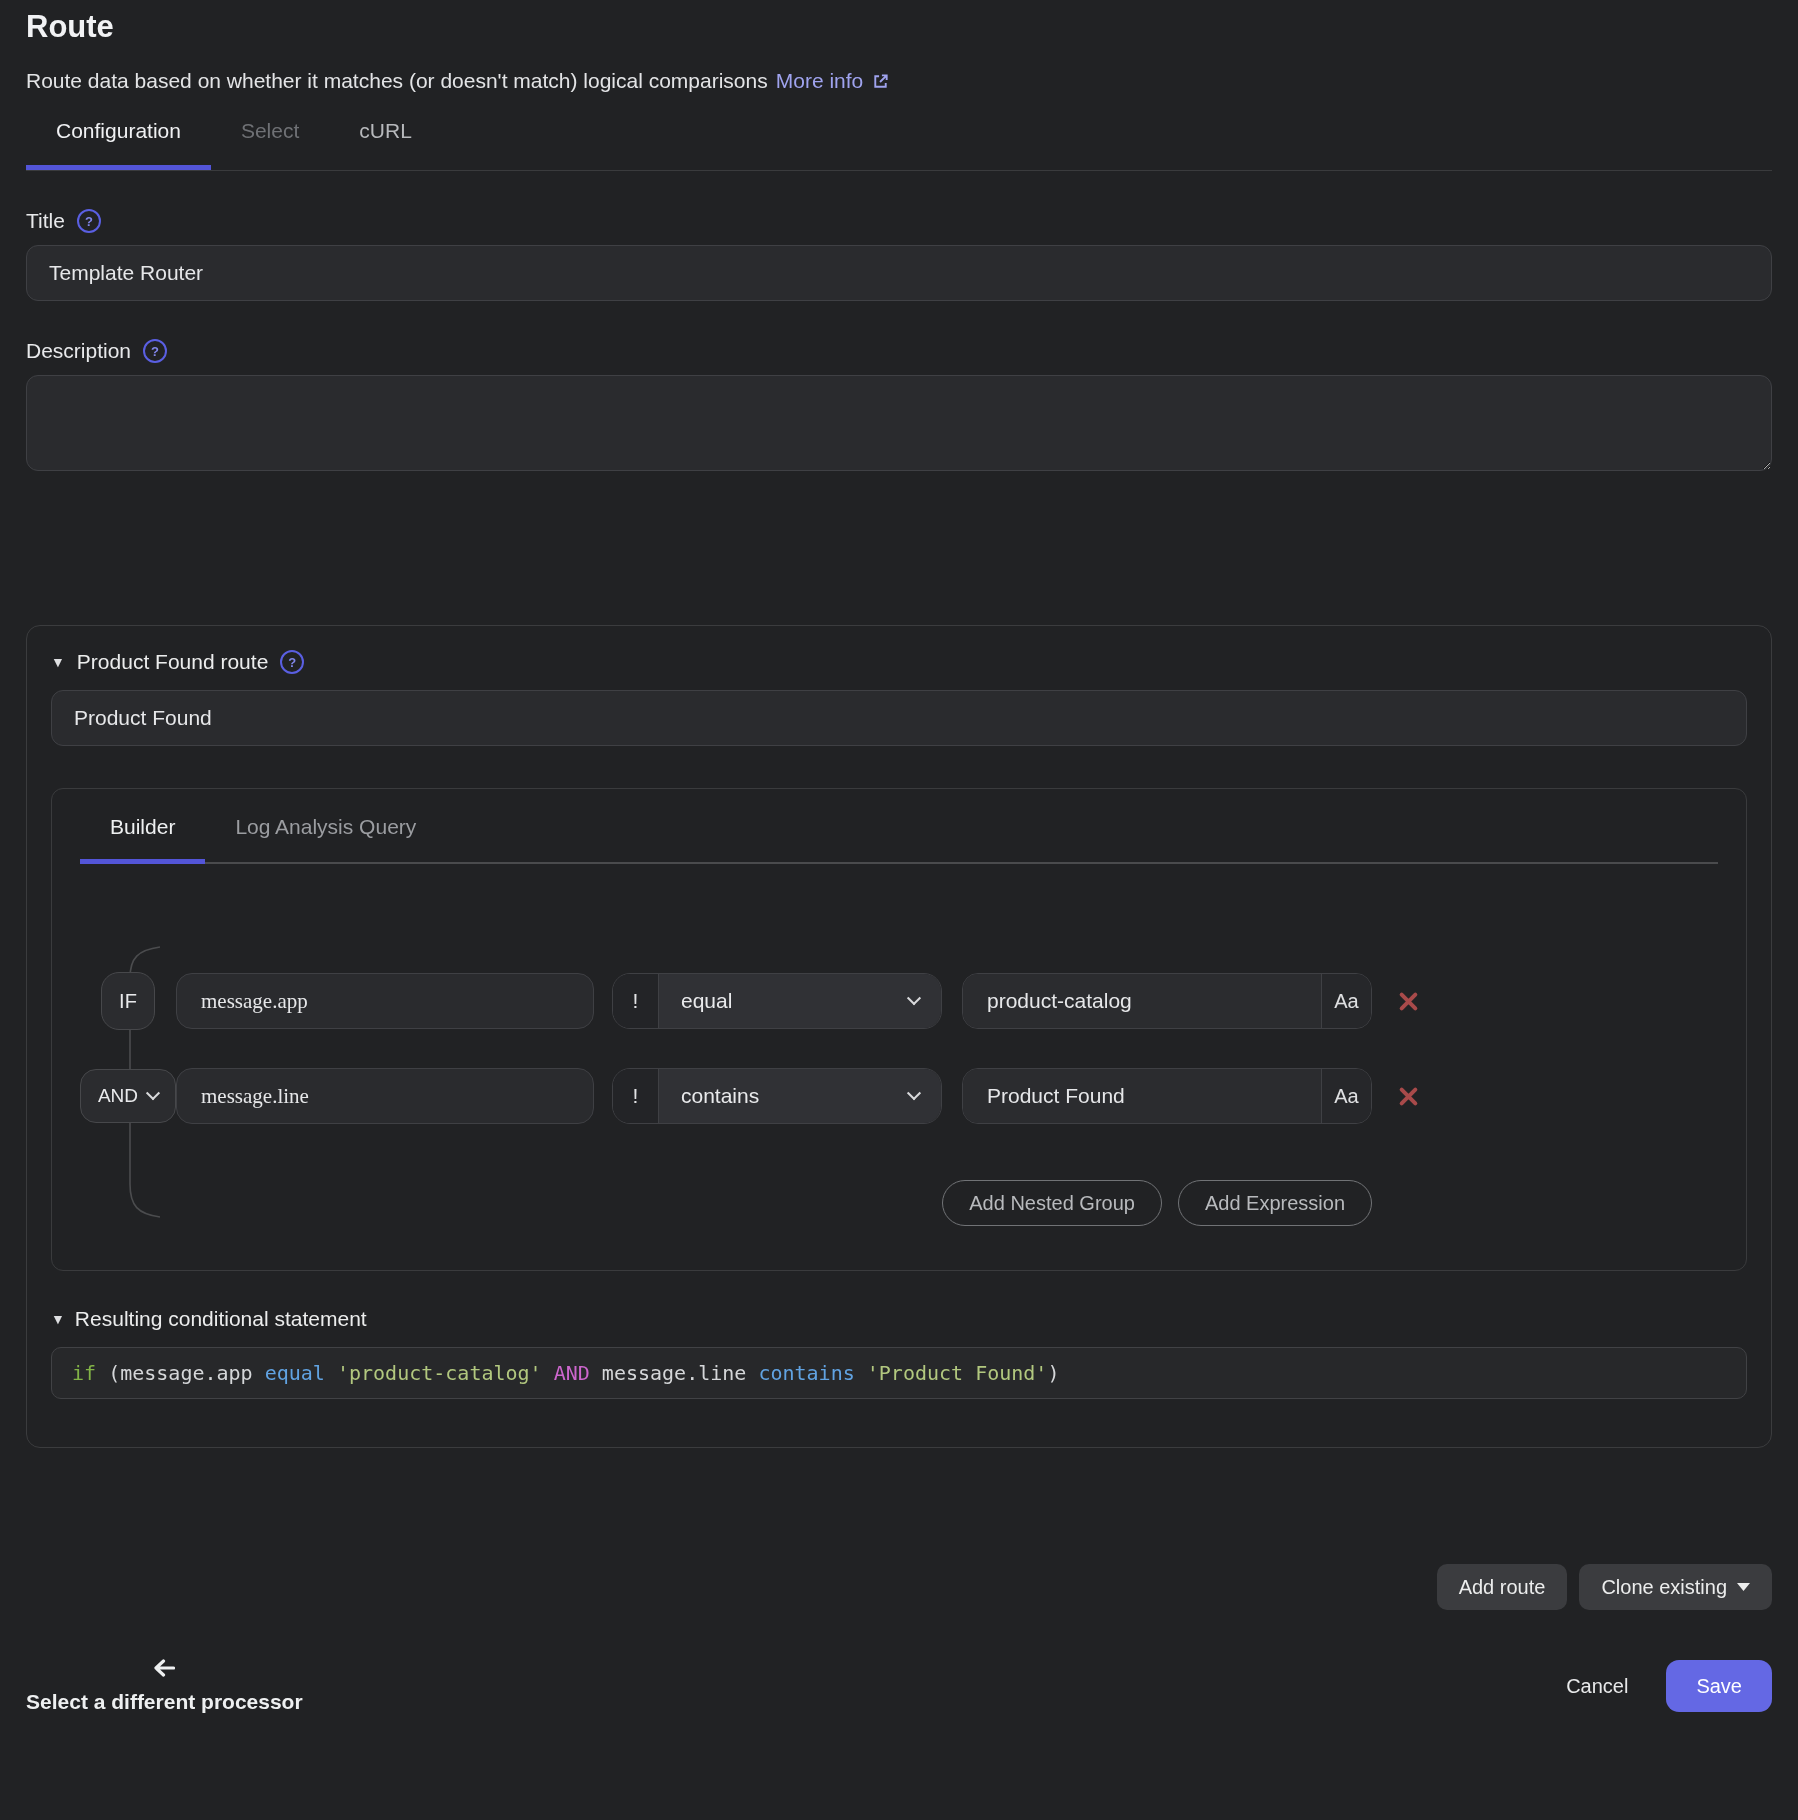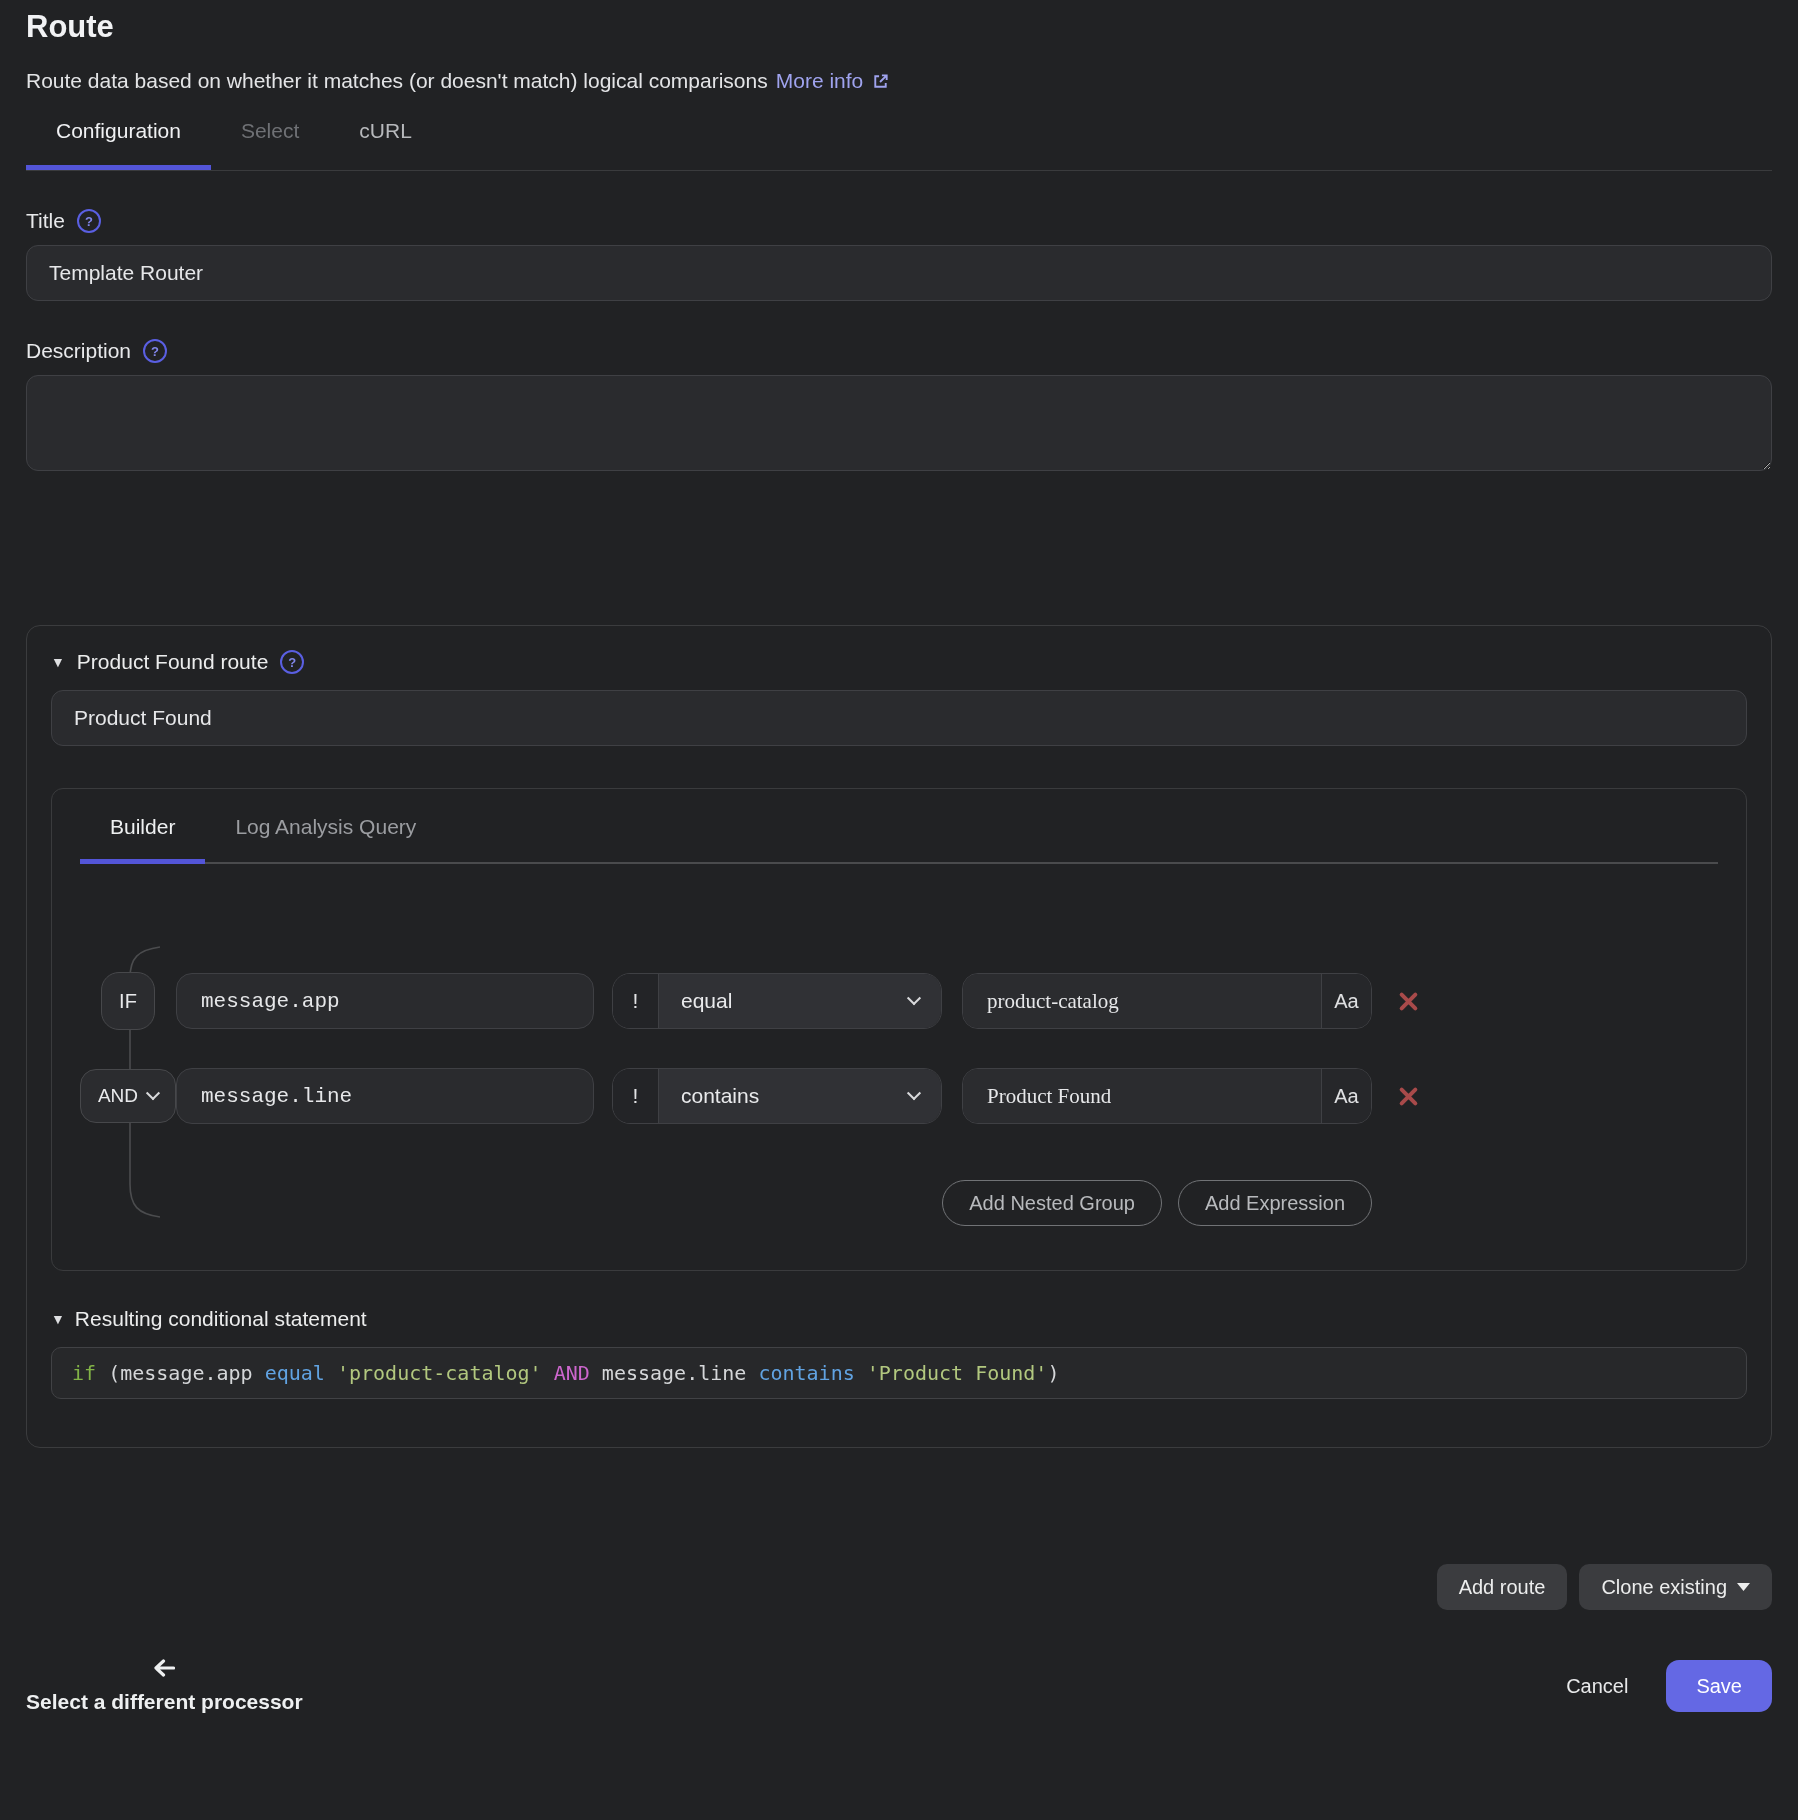--- a/index.html
+++ b/index.html
@@ -69,21 +69,21 @@
   .pill-and {
     width: 100px; height: 54px; border-radius: 16px;
     background: #2b2c2f; border: 1px solid #47484b;
     display: flex; align-items: center; justify-content: center; gap: 10px;
     font-size: 19px; color: #e9eaec; cursor: pointer;
   }
   .chev { width: 10px; height: 10px; border-right: 2.4px solid #d8d9db; border-bottom: 2.4px solid #d8d9db; transform: rotate(45deg) translate(-2px,-2px); }
   .key-input {
     width: 418px; height: 56px; flex: none;
     background: #2a2b2e; border: 1px solid #3f4044; border-radius: 16px;
-    color: #e6e7e9; font-size: 21px; font-family: Liberation Mono, monospace;
+    color: #e6e7e9; font-size: 21px; font-family: Liberation Serif, serif;
     padding: 0 24px; outline: none; margin-right: 18px;
   }
   .neg-group {
     width: 330px; height: 56px; flex: none; margin-right: 20px;
     border: 1px solid #3f4044; border-radius: 18px; overflow: hidden;
     display: flex;
   }
   .neg-toggle {
     width: 46px; flex: none; background: #232427; border-right: 1px solid #3f4044;
     display: flex; align-items: center; justify-content: center;
@@ -92,21 +92,21 @@
   .op-select {
     flex: 1; background: #303135; display: flex; align-items: center; justify-content: space-between;
     padding: 0 22px; font-size: 21px; color: #e9eaec; cursor: pointer;
   }
   .val-group {
     width: 410px; height: 56px; flex: none; margin-right: 26px;
     border: 1px solid #3f4044; border-radius: 16px; overflow: hidden; display: flex;
   }
   .val-input {
     flex: 1; min-width: 0; background: #2b2c2f; border: none; outline: none;
-    color: #e6e7e9; font-size: 21px; font-family: Liberation Serif, serif; padding: 0 24px;
+    color: #e6e7e9; font-size: 21px; font-family: Liberation Sans, sans-serif; padding: 0 24px;
   }
   .case-toggle {
     width: 50px; flex: none; background: #26272a; border-left: 1px solid #3f4044;
     display: flex; align-items: center; justify-content: center;
     font-size: 20px; color: #dfe0e2; cursor: pointer;
   }
   .remove-btn { background: none; border: none; cursor: pointer; display: flex; align-items: center; }
   .builder-actions { width: 1292px; margin-top: 56px; display: flex; justify-content: flex-end; gap: 16px; }
   .ghost-btn {
     height: 46px; padding: 0 26px; border-radius: 999px;

